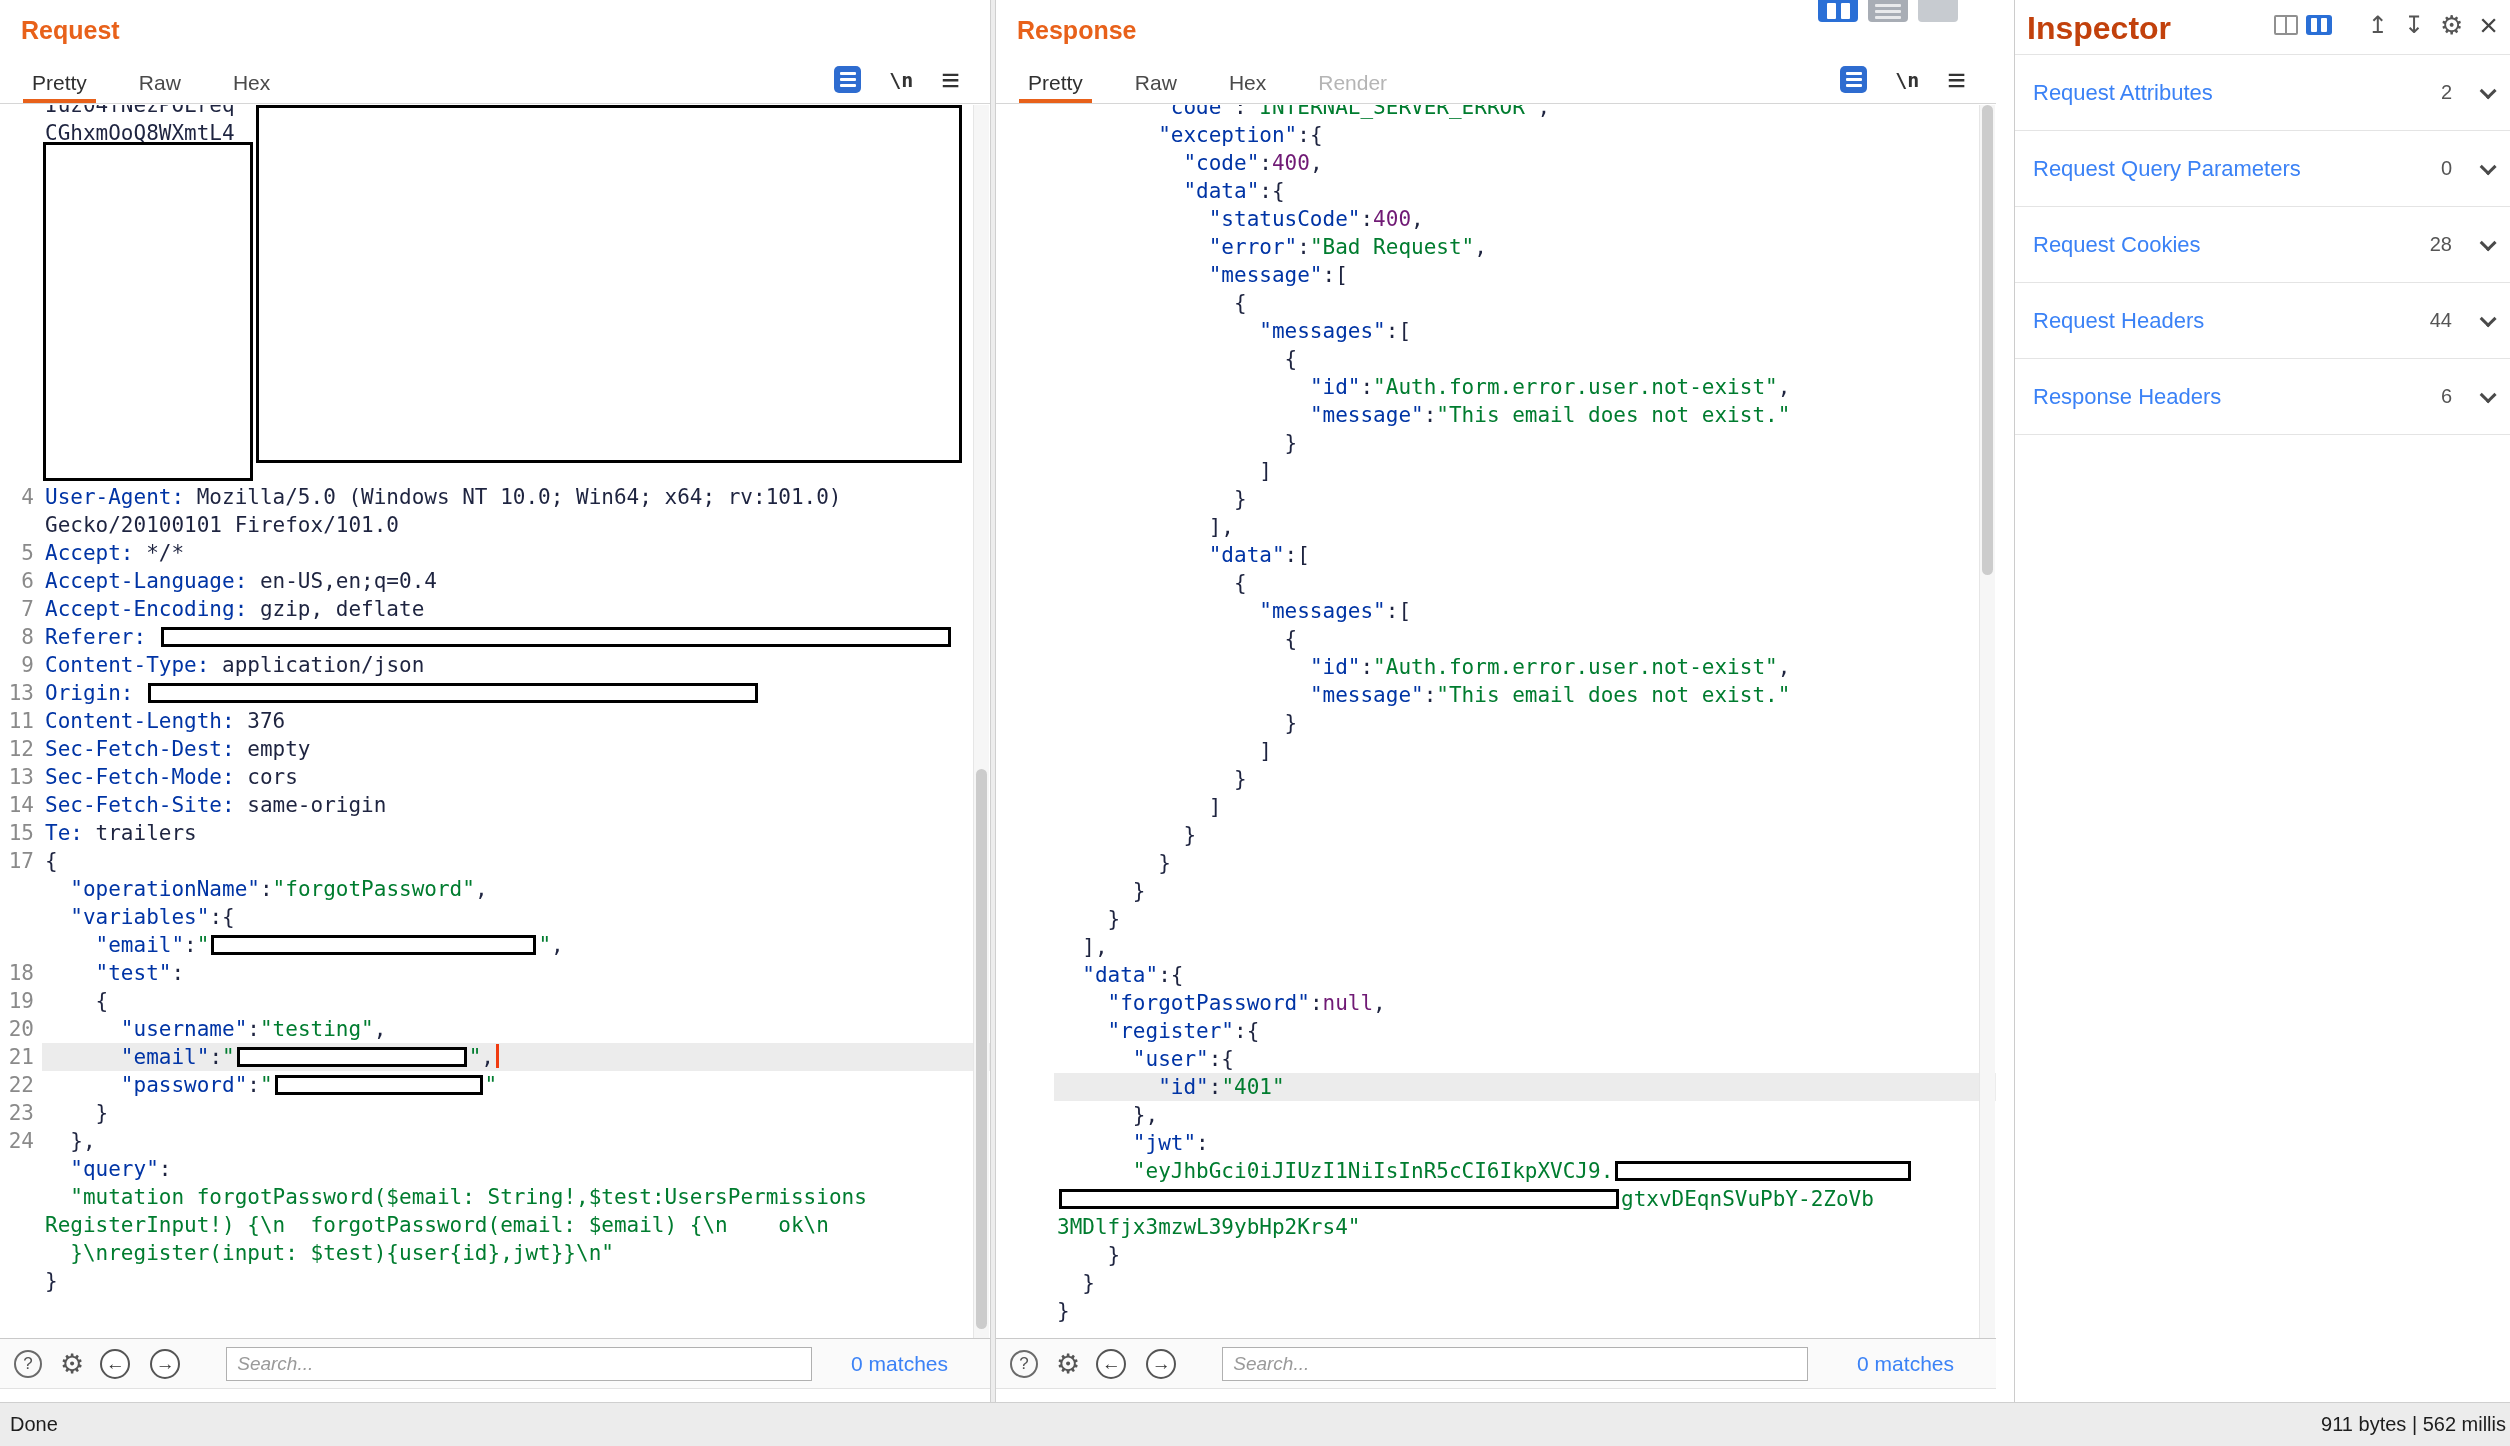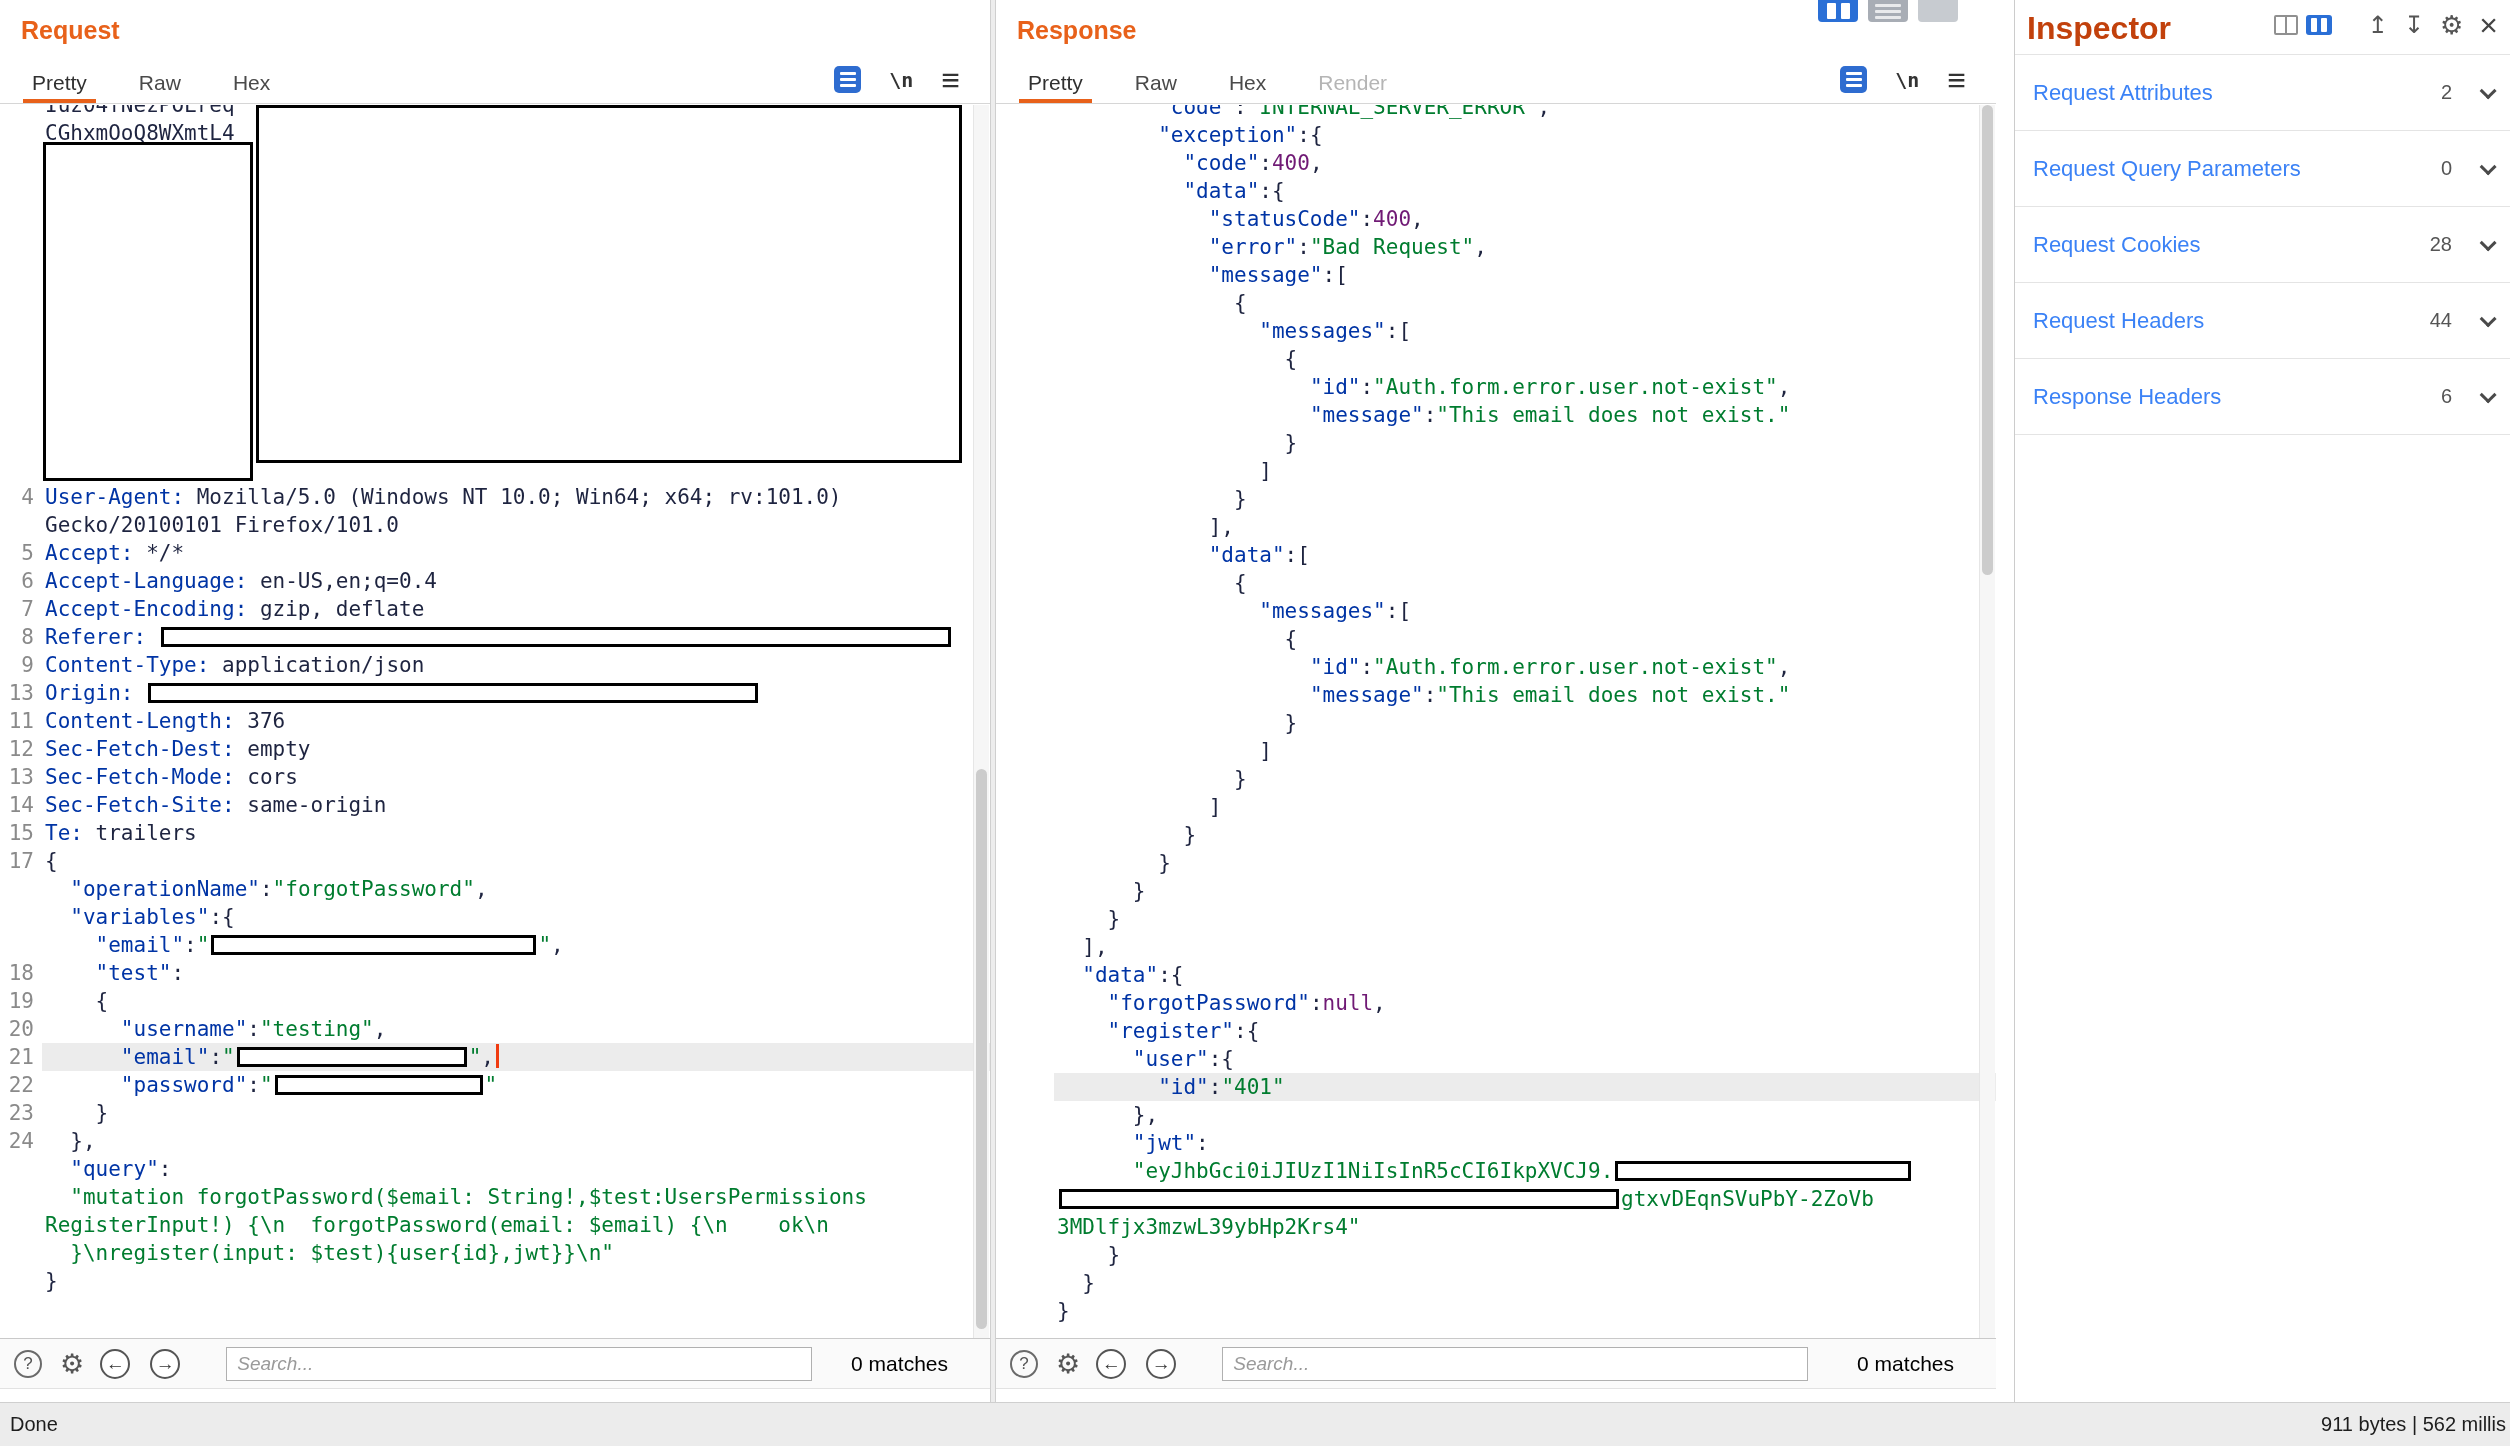--- a/index.html
+++ b/index.html
@@ -47,21 +47,21 @@
 
   .vscroll{position:absolute;top:105px;bottom:64px;right:1px;width:16px;background:#f6f6f6;border-left:1px solid #e6e6e6}
   .vscroll .thumb{position:absolute;left:2px;right:2px;background:#cccccc;border-radius:7px}
 
   .search-bar{position:absolute;left:0;right:0;bottom:13px;height:51px;background:#fafafa;border-top:1px solid #c9c9c9;border-bottom:1px solid #e2e2e2;display:flex;align-items:center;padding:0 14px}
   .round-icon{flex:none;width:28px;height:28px;border:2px solid #6a6a6a;border-radius:50%;color:#555;font-size:17px;display:flex;align-items:center;justify-content:center;margin-right:18px}
   .gear-glyph{flex:none;font-size:27px;color:#555;margin-right:16px;line-height:28px}
   .arrow-btn{flex:none;width:30px;height:30px;border:2px solid #555;border-radius:50%;color:#333;font-size:19px;display:flex;align-items:center;justify-content:center;margin-right:20px;background:#fff}
   .search-input{width:586px;height:34px;border:1px solid #b0b0b0;background:#fff;padding:0 10px;font-size:19px;margin-left:26px;font-family:"Liberation Sans",sans-serif;color:#14532d}
   .search-input::placeholder{font-style:italic;color:#9a9a9a}
-  .matches{margin-left:auto;margin-right:28px;font-size:21px;color:#000000;white-space:nowrap}
+  .matches{margin-left:auto;margin-right:28px;font-size:21px;color:#3b82f6;white-space:nowrap}
 
   .layout-icons{position:absolute;top:0;right:38px;display:flex;gap:10px}
   .li{width:40px;height:22px;border-radius:0 0 4px 4px}
   .li-blue{background:#2a6fd6;display:flex;align-items:stretch;justify-content:center;gap:5px;padding:3px 6px}
   .li-blue i{display:block;width:9px;background:#fff;border-radius:1px}
   .li-gray{background:#a8adb5;display:flex;flex-direction:column;justify-content:center;gap:3px;padding:0 7px}
   .li-gray i{display:block;height:3px;background:#e9eaec;border-radius:1px}
   .li-plain{background:#c7cbd0}
 
   .inspector{position:absolute;left:2014px;top:0;bottom:44px;width:496px;background:#fff;border-left:1px solid #cccccc}

